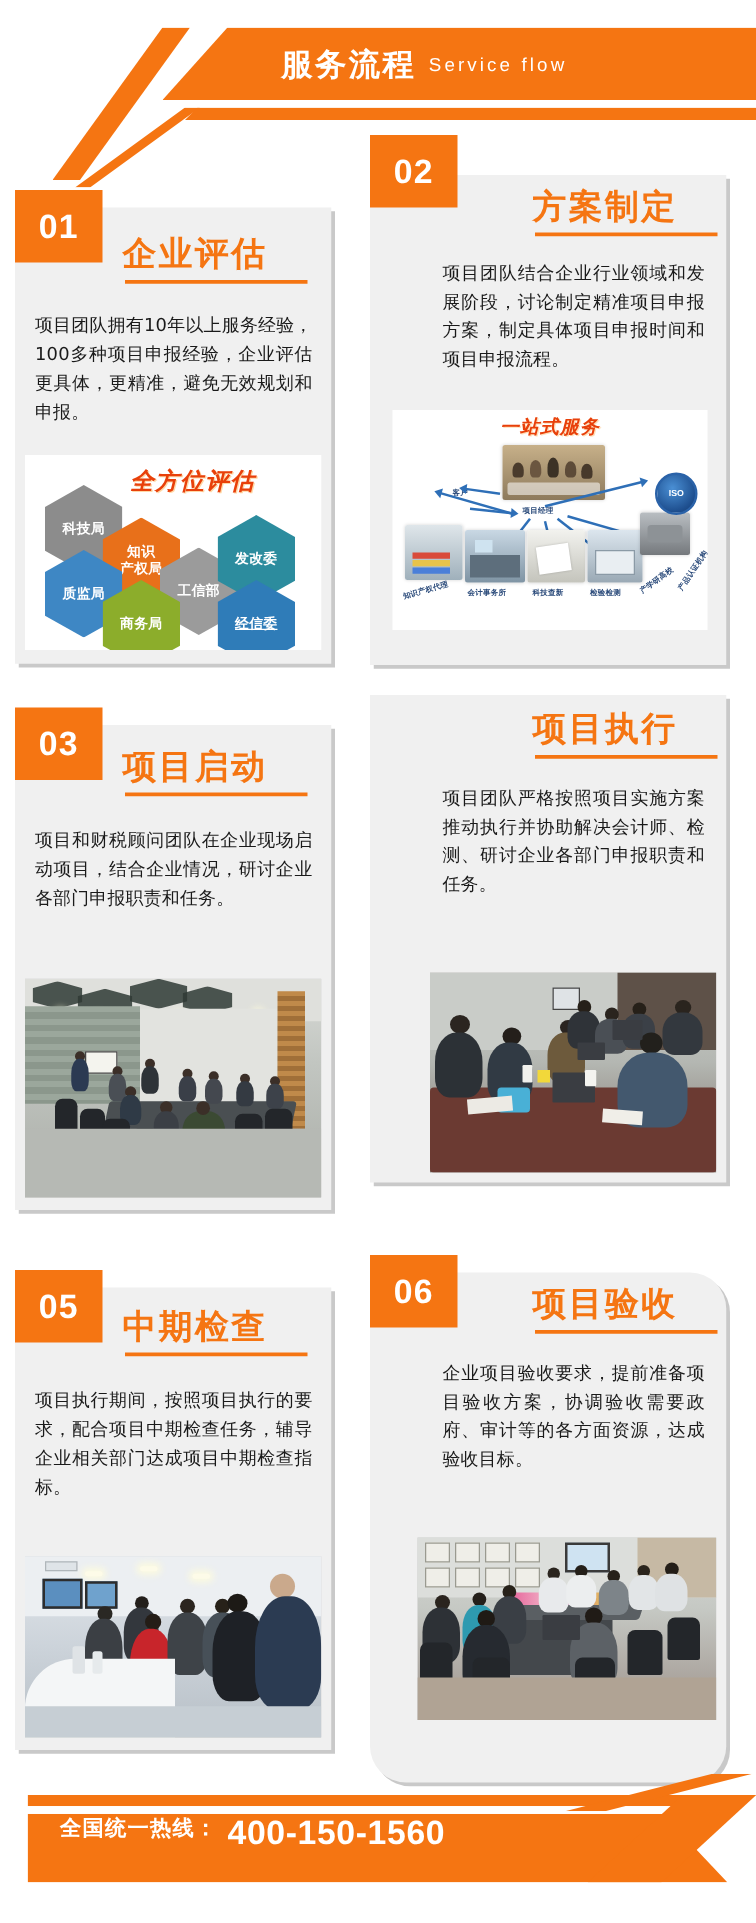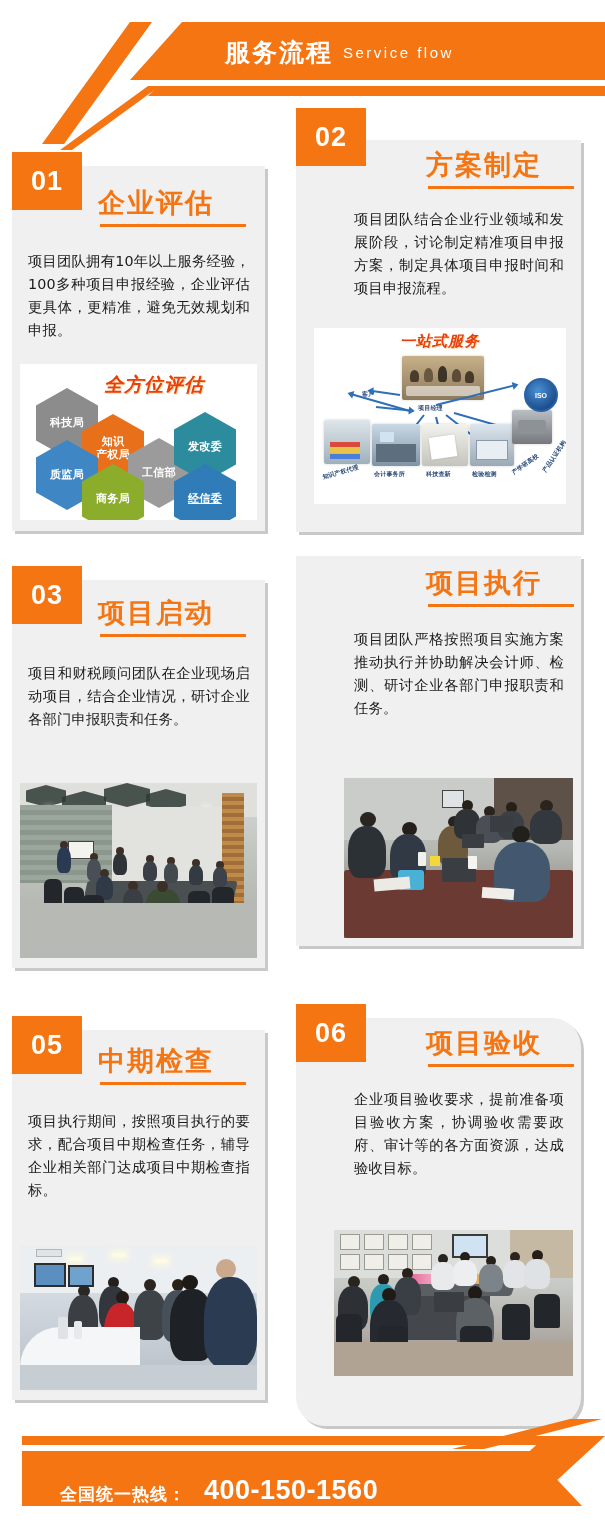--- a/index.html
+++ b/index.html
@@ -172,22 +172,22 @@
     position:absolute; left:470px; top:18px; width:135px; height:70px;
     background:#F57512;
     clip-path: polygon(76px 0, 135px 0, 59px 100%, 0 100%);
   }
   .ftr-diag2 {
     position:absolute; left:452px; top:1px; width:150px; height:30px;
     background:#F57512;
     clip-path: polygon(118px 0, 150px 0, 32px 100%, 0 100%);
   }
   .ftr-text {
-    position:absolute; left:60px; top:33px; height:55px;
-    display:flex; align-items:flex-end; gap:18px; z-index:3;
+    position:absolute; left:48px; top:33px; height:55px;
+    display:flex; align-items:flex-start; gap:8px; z-index:3;
   }
   .ftr-label { color:#ffffff; font-size:17px; font-weight:bold; letter-spacing:1px; }
   .ftr-phone { color:#ffffff; font-size:27px; font-weight:bold; letter-spacing:0.5px; }
 </style>
 </head>
 <body>
 
 <div class="page">
 
   <div class="header">

